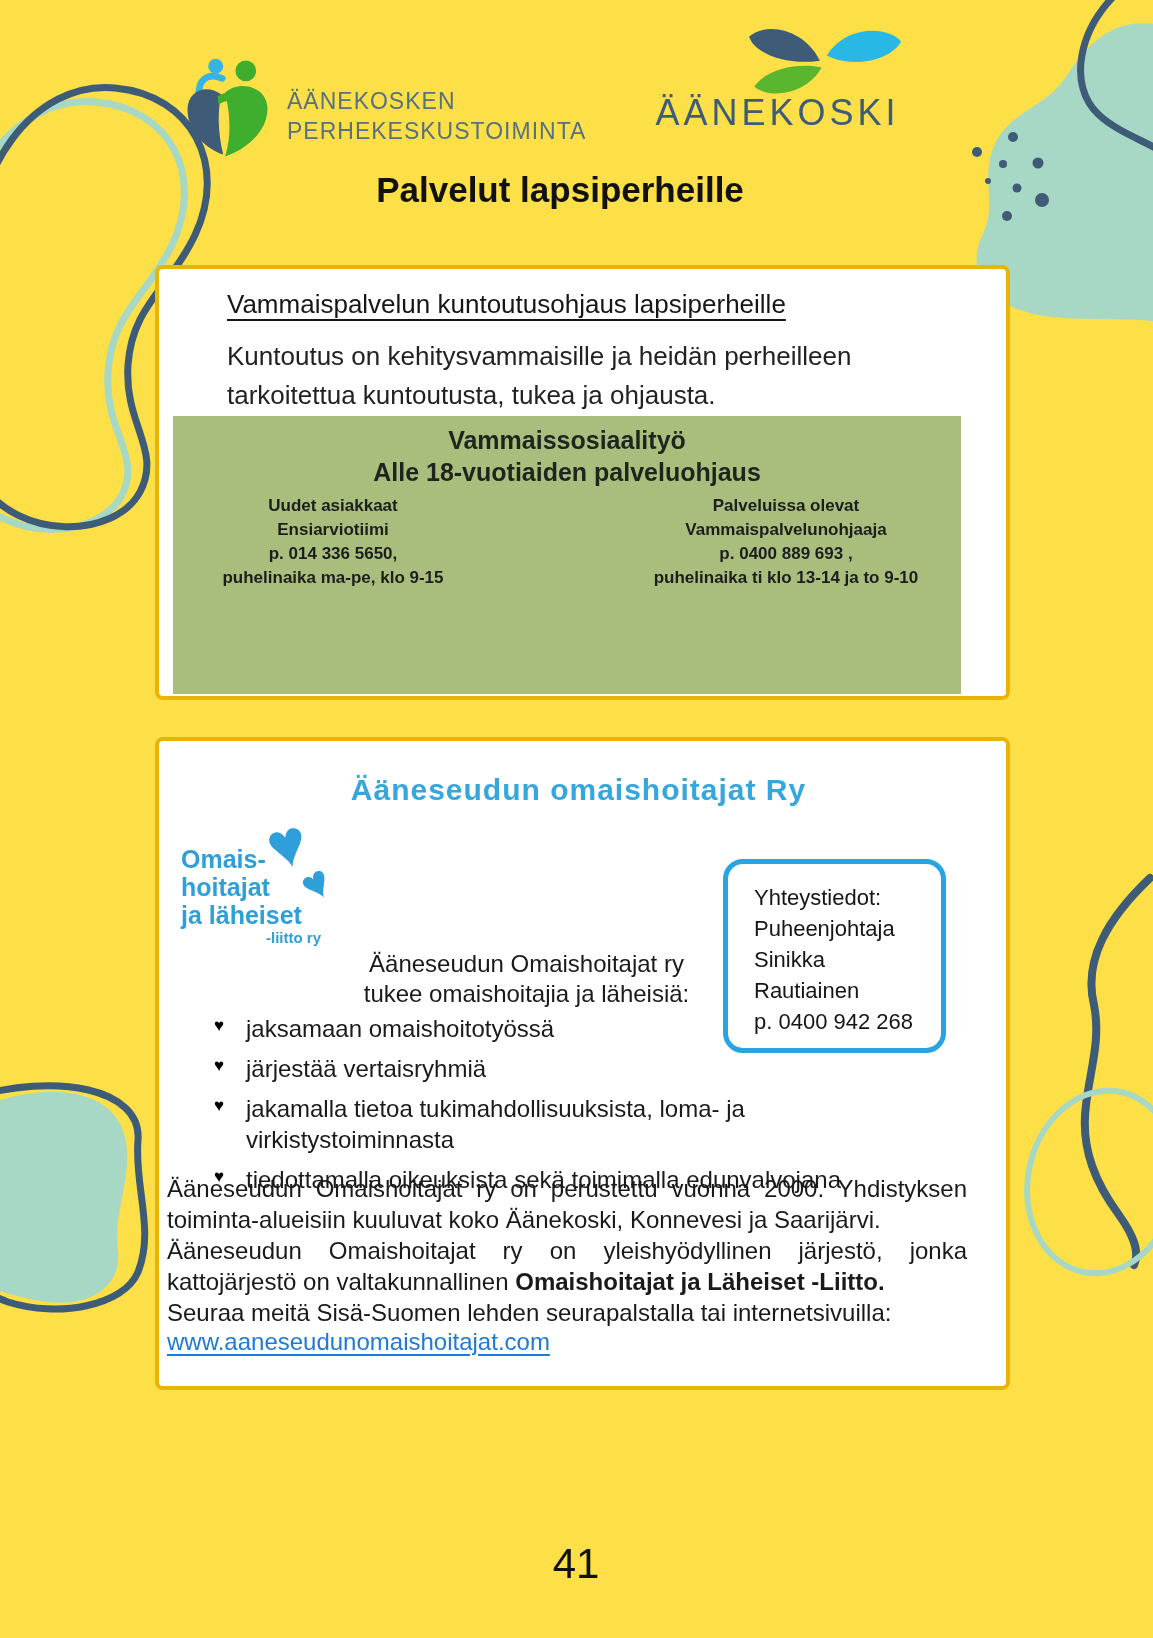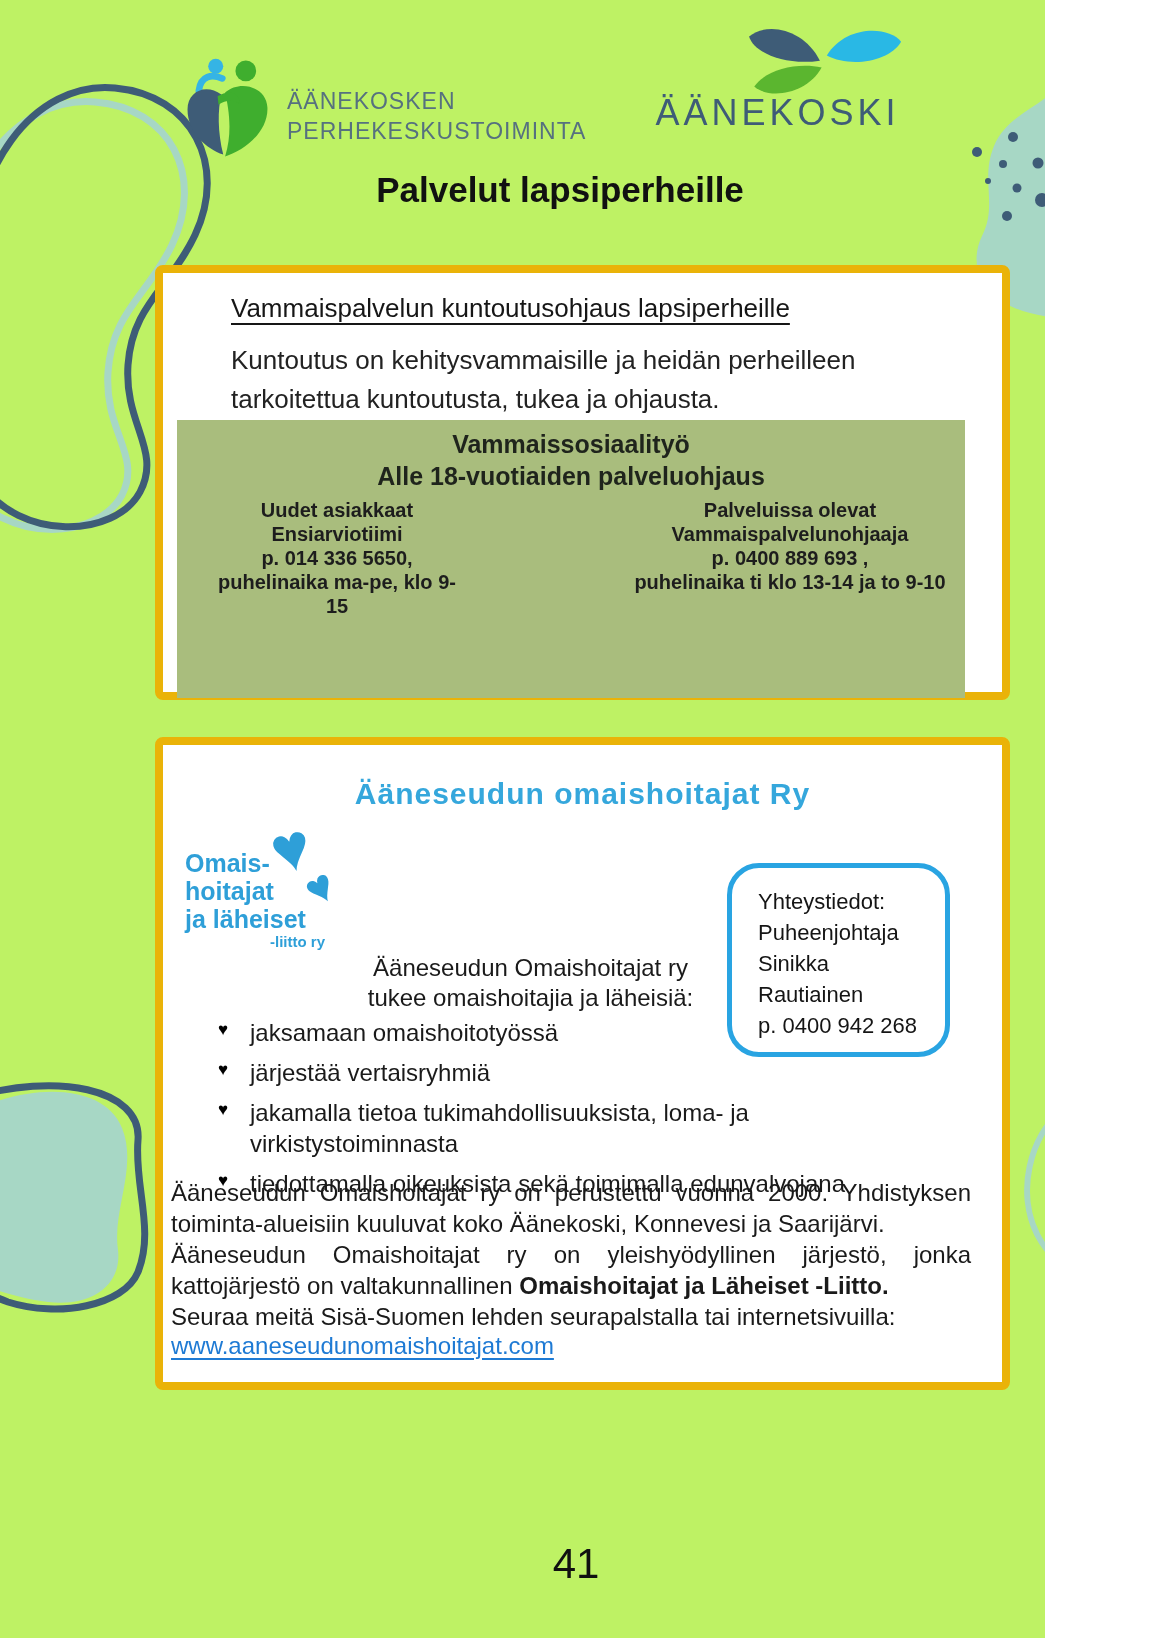--- a/index.html
+++ b/index.html
@@ -1,46 +1,46 @@
 <!DOCTYPE html>
 <html><head>
 <meta charset="utf-8">
 <style>
   html,body{margin:0;padding:0;background:#fff;}
   .page{
-    position:relative;width:1045px;height:1638px;background:#bef264;
+    position:relative;width:1153px;height:1638px;background:#fde047;
     overflow:hidden;font-family:"Liberation Sans","DejaVu Sans",sans-serif;color:#1c1c1c;
   }
   .abs{position:absolute;}
   .decor{position:absolute;inset:0;width:1153px;height:1638px;pointer-events:none;z-index:0;}
   .content{position:absolute;inset:0;z-index:1;}
 
   
   .pk-logo-text{font-size:23px;letter-spacing:1px;color:#56717f;line-height:30px;font-weight:400;}
   .ak-wordmark{font-size:36px;letter-spacing:4px;color:#3e5c77;font-weight:400;text-align:center;}
   .page-title{font-size:35px;font-weight:700;color:#111;text-align:center;}
 
   
-  .card{position:absolute;background:#fff;border:8px solid #eab308;border-radius:8px;box-sizing:border-box;}
+  .card{position:absolute;background:#fff;border:4px solid #eab308;border-radius:8px;box-sizing:border-box;}
   .hand{font-family:"Liberation Sans","DejaVu Sans",sans-serif;}
   .card1-heading{font-size:26px;text-decoration:underline;text-underline-offset:6px;text-decoration-thickness:2px;color:#161616;}
   .card1-body{font-size:26px;color:#222;line-height:39px;}
 
   .green-panel{position:absolute;background:#a9bd7d;}
   .gp-title{font-size:25px;color:#1f241c;text-align:center;line-height:32px;font-weight:bold;}
-  .gp-col{font-size:20px;font-weight:700;color:#1d1d1d;text-align:center;line-height:24px;}
+  .gp-col{font-size:17px;font-weight:700;color:#1d1d1d;text-align:center;line-height:24px;}
 
   .wb-logo{position:absolute;background:#fff;}
   .wb-text{font-size:11px;font-weight:700;color:#2c5f9e;letter-spacing:1px;line-height:13px;}
 
   .card2-title{font-size:30px;font-weight:700;color:#35a7dc;text-align:center;letter-spacing:1px;}
   .oh-logo-line{font-size:25px;font-weight:700;color:#2e9fd8;line-height:28px;}
   .oh-logo-sub{font-size:15px;font-weight:700;color:#2e9fd8;text-align:right;}
   .heart{color:#2e9fd8;display:inline-block;}
-  .contact-card{position:absolute;border:5px solid #29a4e2;border-radius:32px;background:#fff;box-sizing:border-box;
+  .contact-card{position:absolute;border:5px solid #29a4e2;border-radius:20px;background:#fff;box-sizing:border-box;
                 font-size:22px;color:#151515;line-height:31px;padding:18px 10px 0 26px;}
   .c2-body{font-size:24px;color:#1a1a1a;}
   .bullet-row{display:flex;align-items:flex-start;margin-bottom:9px;}
   .bullet-marker{width:32px;font-size:17px;color:#000;padding-top:3px;flex:0 0 32px;}
   .bullet-text{font-size:24px;color:#1a1a1a;line-height:31px;max-width:640px;}
   .para-line{font-size:24px;color:#1a1a1a;line-height:31px;width:800px;}
   .jfull{text-align:justify;text-align-last:justify;}
   .ext-link{font-size:24px;color:#1e7ad4;text-decoration:underline;text-underline-offset:4px;}
   .page-number{font-size:42px;color:#111;text-align:center;}
 </style>

